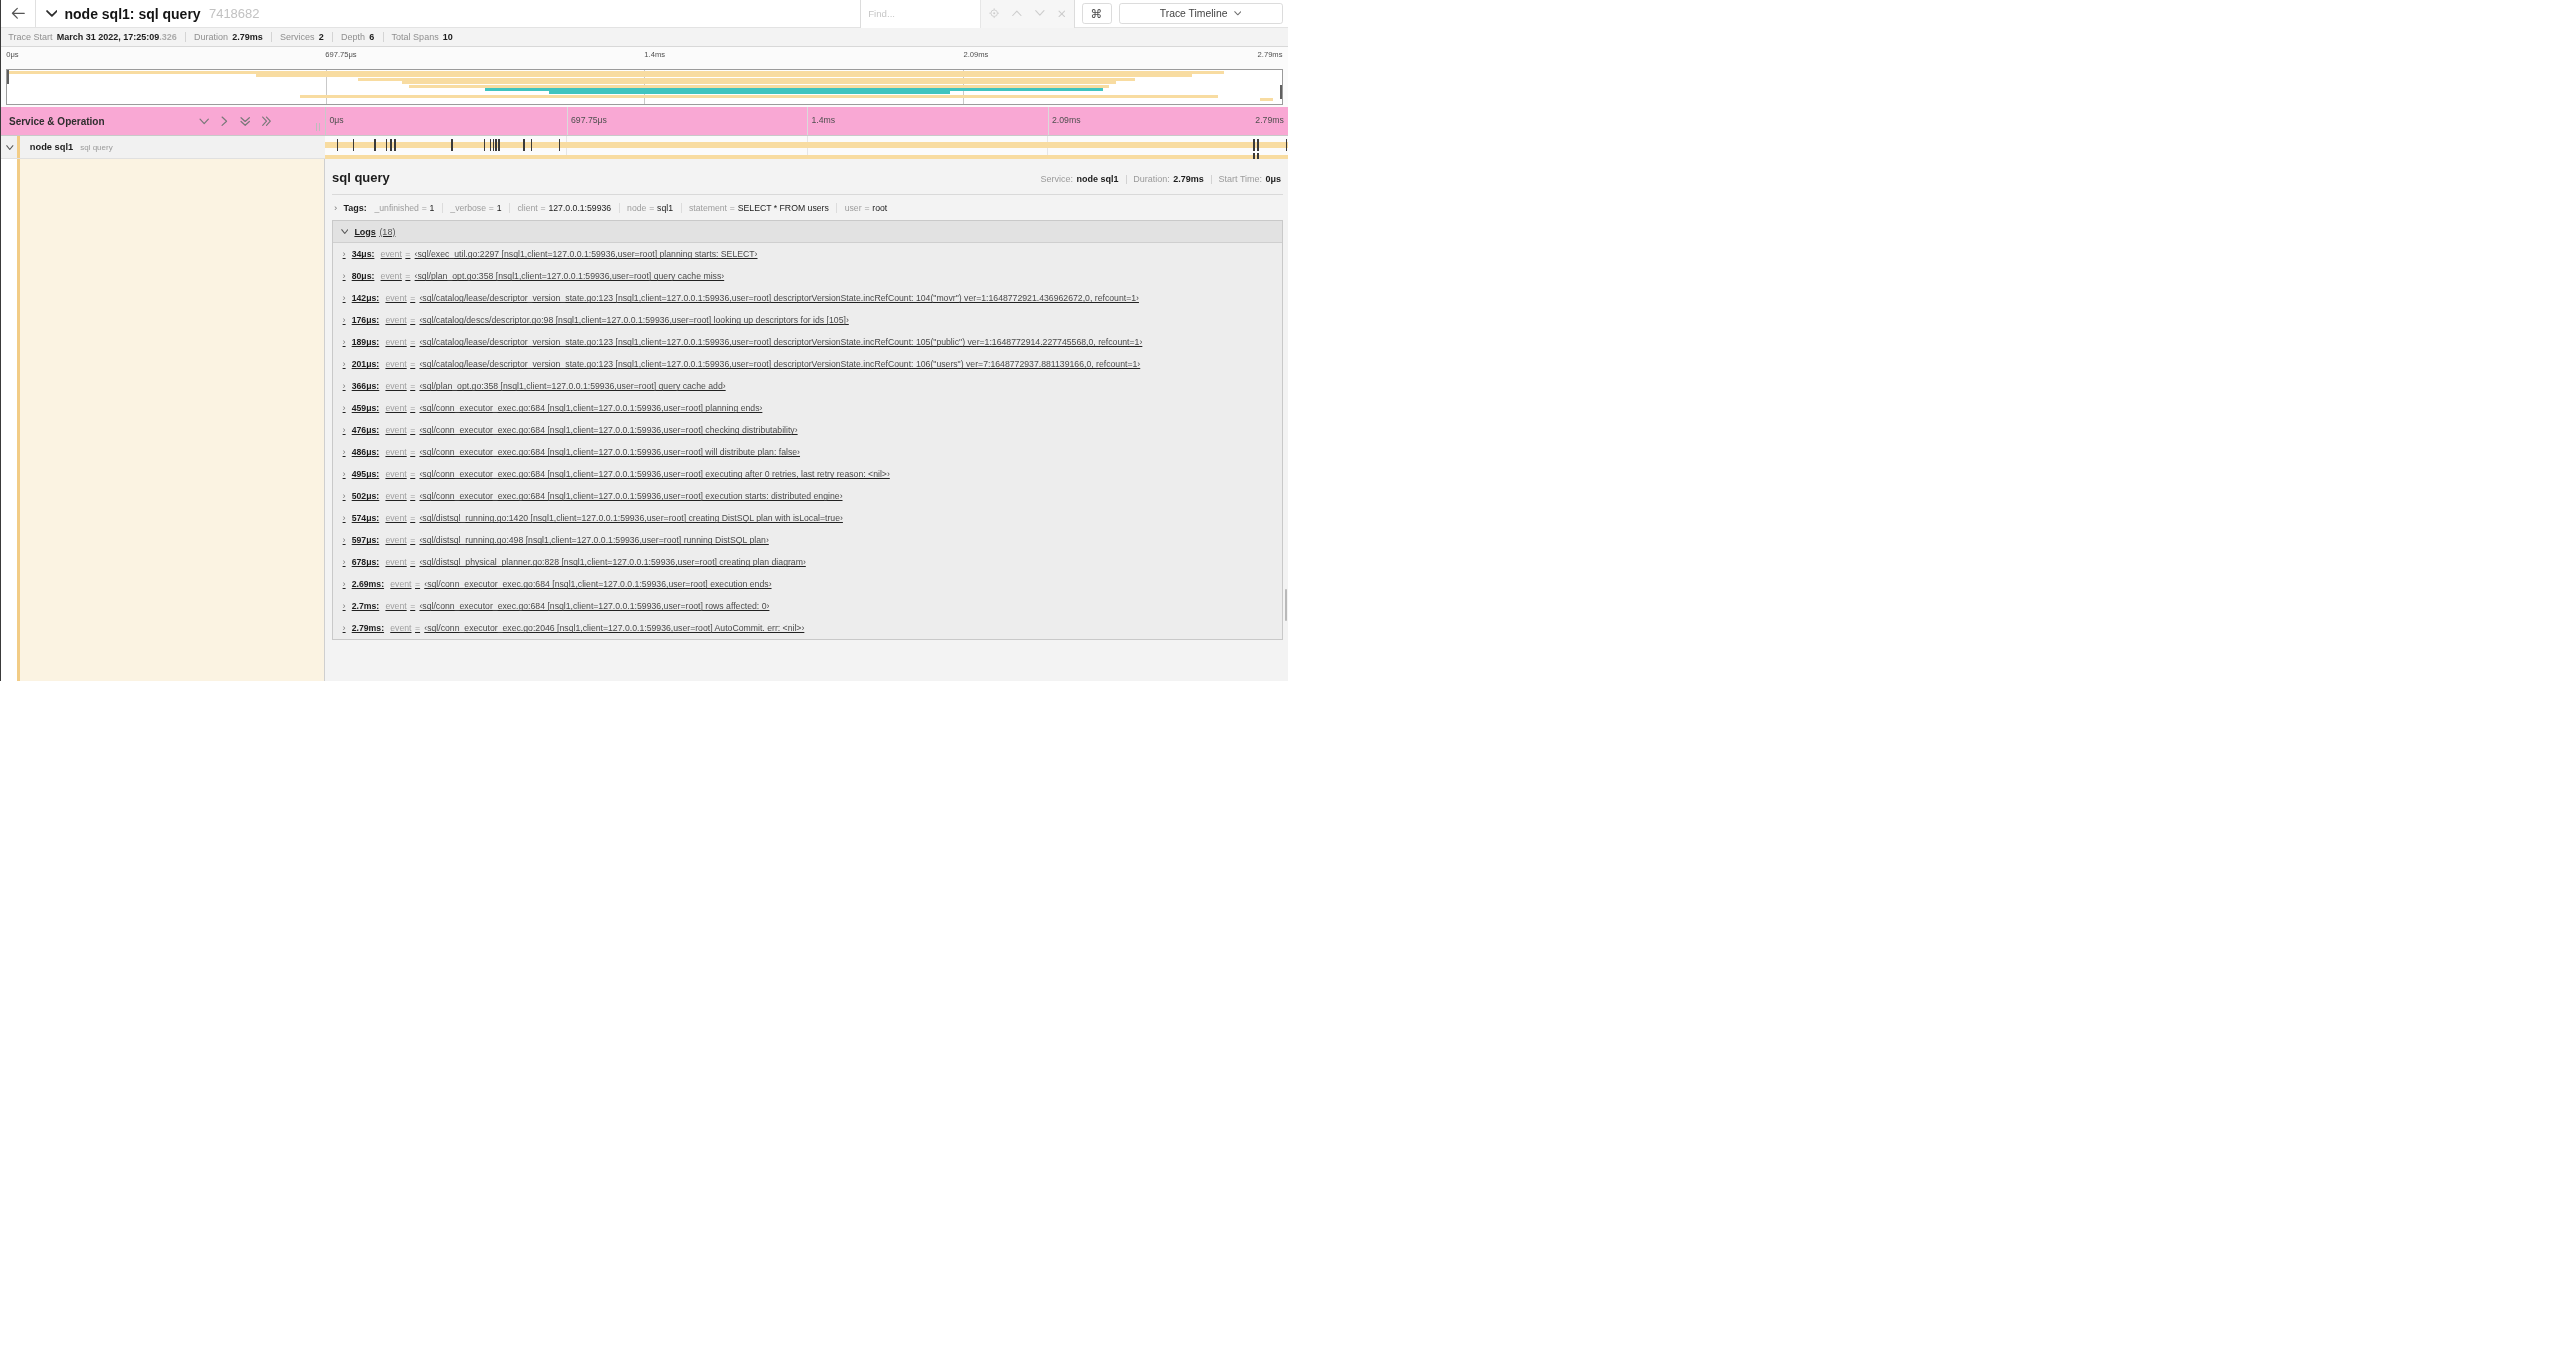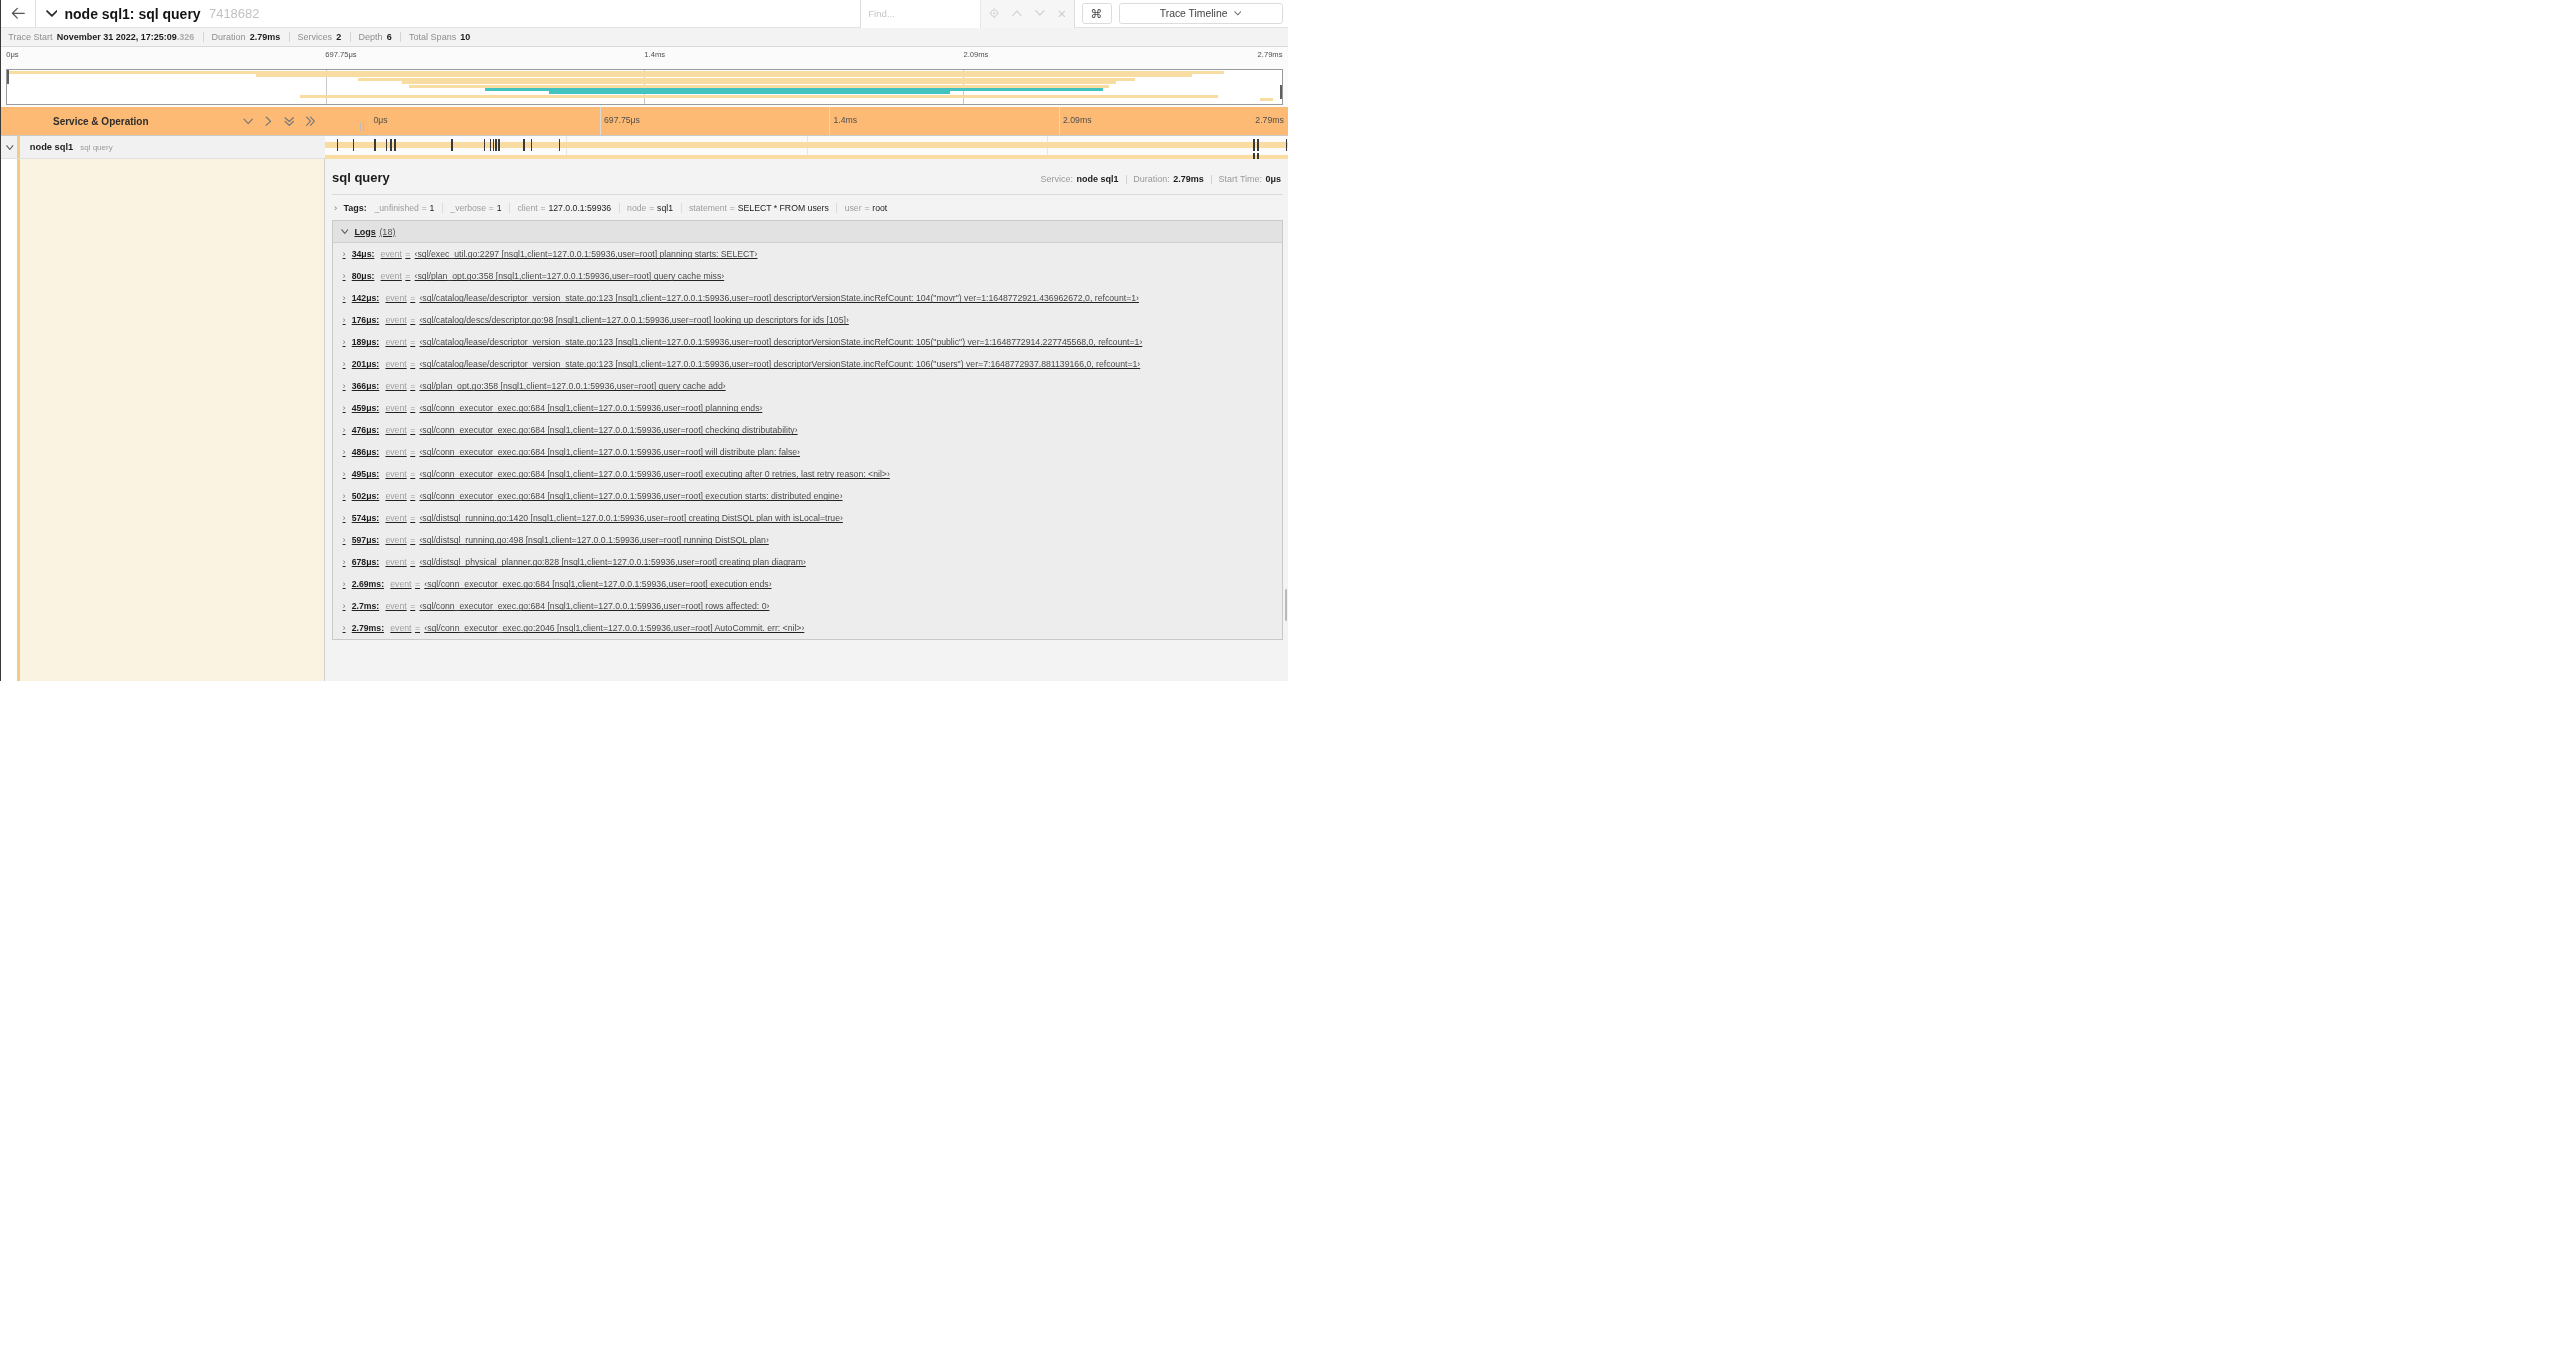--- a/index.html
+++ b/index.html
@@ -36,21 +36,21 @@
   
   .minimap { height:60px; flex:0 0 60px; position:relative; background:#fbfbfb; }
   .mm-labels { position:absolute; left:6.2px; right:5.5px; top:2.8px; height:11px; }
   .mm-label { position:absolute; font-size:7.6px; color:#4f4f4f; }
   .mm-canvas { position:absolute; left:6.2px; right:5.5px; top:22px; bottom:2.1px; background:#fff; border:0.7px solid #9b9b9b; }
   .mm-grid { position:absolute; top:0; bottom:0; width:0.7px; background:#c9c9c9; }
   .mm-span { position:absolute; }
   .mm-handle { position:absolute; width:1.4px; background:#5f5f5f; height:14px; }
 
   
-  .tlheader { height:29px; flex:0 0 29px; background:#fdba74; border-bottom:0.7px solid #c9c9c9; display:flex;padding-left:44px; }
+  .tlheader { height:29px; flex:0 0 29px; background:#f9a8d4; border-bottom:0.7px solid #c9c9c9; display:flex; }
   .tl-left { width:325px; flex:0 0 325px; display:flex; align-items:center; padding-left:9px; }
   .soh { font-weight:bold; font-size:10px; color:#2e2e2e; }
   .tl-icons { margin-left:auto; display:flex; align-items:center; gap:11.8px; margin-right:44px; }
   .tl-icons span { display:flex; cursor:pointer; }
   .grip { display:flex; gap:2.1px; margin-right:5.5px; align-self:flex-end; margin-bottom:4.2px; cursor:col-resize; }
   .grip i { width:0.7px; height:8.3px; background:#bdbdbd; }
   .tl-right { flex:1; position:relative; border-left:0.7px solid #c9c9c9; }
   .tl-tick { position:absolute; top:0; bottom:0; border-left:0.7px solid #dadada; }
   .tl-tick.first { border-left:none; }
   .tl-tick span { font-size:8.7px; color:#4f4f4f; margin:7.6px 0 0 3.5px; display:inline-block; }
@@ -169,21 +169,21 @@
       <svg width="7.6" height="4.8" viewBox="0 0 11 7">
           <polyline points="1,1 5.5,5.5 10,1" stroke="#707070" stroke-width="1.5" fill="none" stroke-linecap="round" stroke-linejoin="round"></polyline>
         </svg>
     </button>
   </div>
 </div>
 
 <div class="traceinfo" id="traceinfo">
     <span class="ti-item">
       <span class="ti-label">Trace Start</span>
-      <span class="ti-value">November 31 2022, 17:25:09</span>
+      <span class="ti-value">March 31 2022, 17:25:09</span>
       <span class="ti-muted">.326</span>
     </span>
     <span class="ti-sep"></span>
     <span class="ti-item">
       <span class="ti-label">Duration</span>
       <span class="ti-value">2.79ms</span>
     </span>
     <span class="ti-sep"></span>
     <span class="ti-item">
       <span class="ti-label">Services</span>

